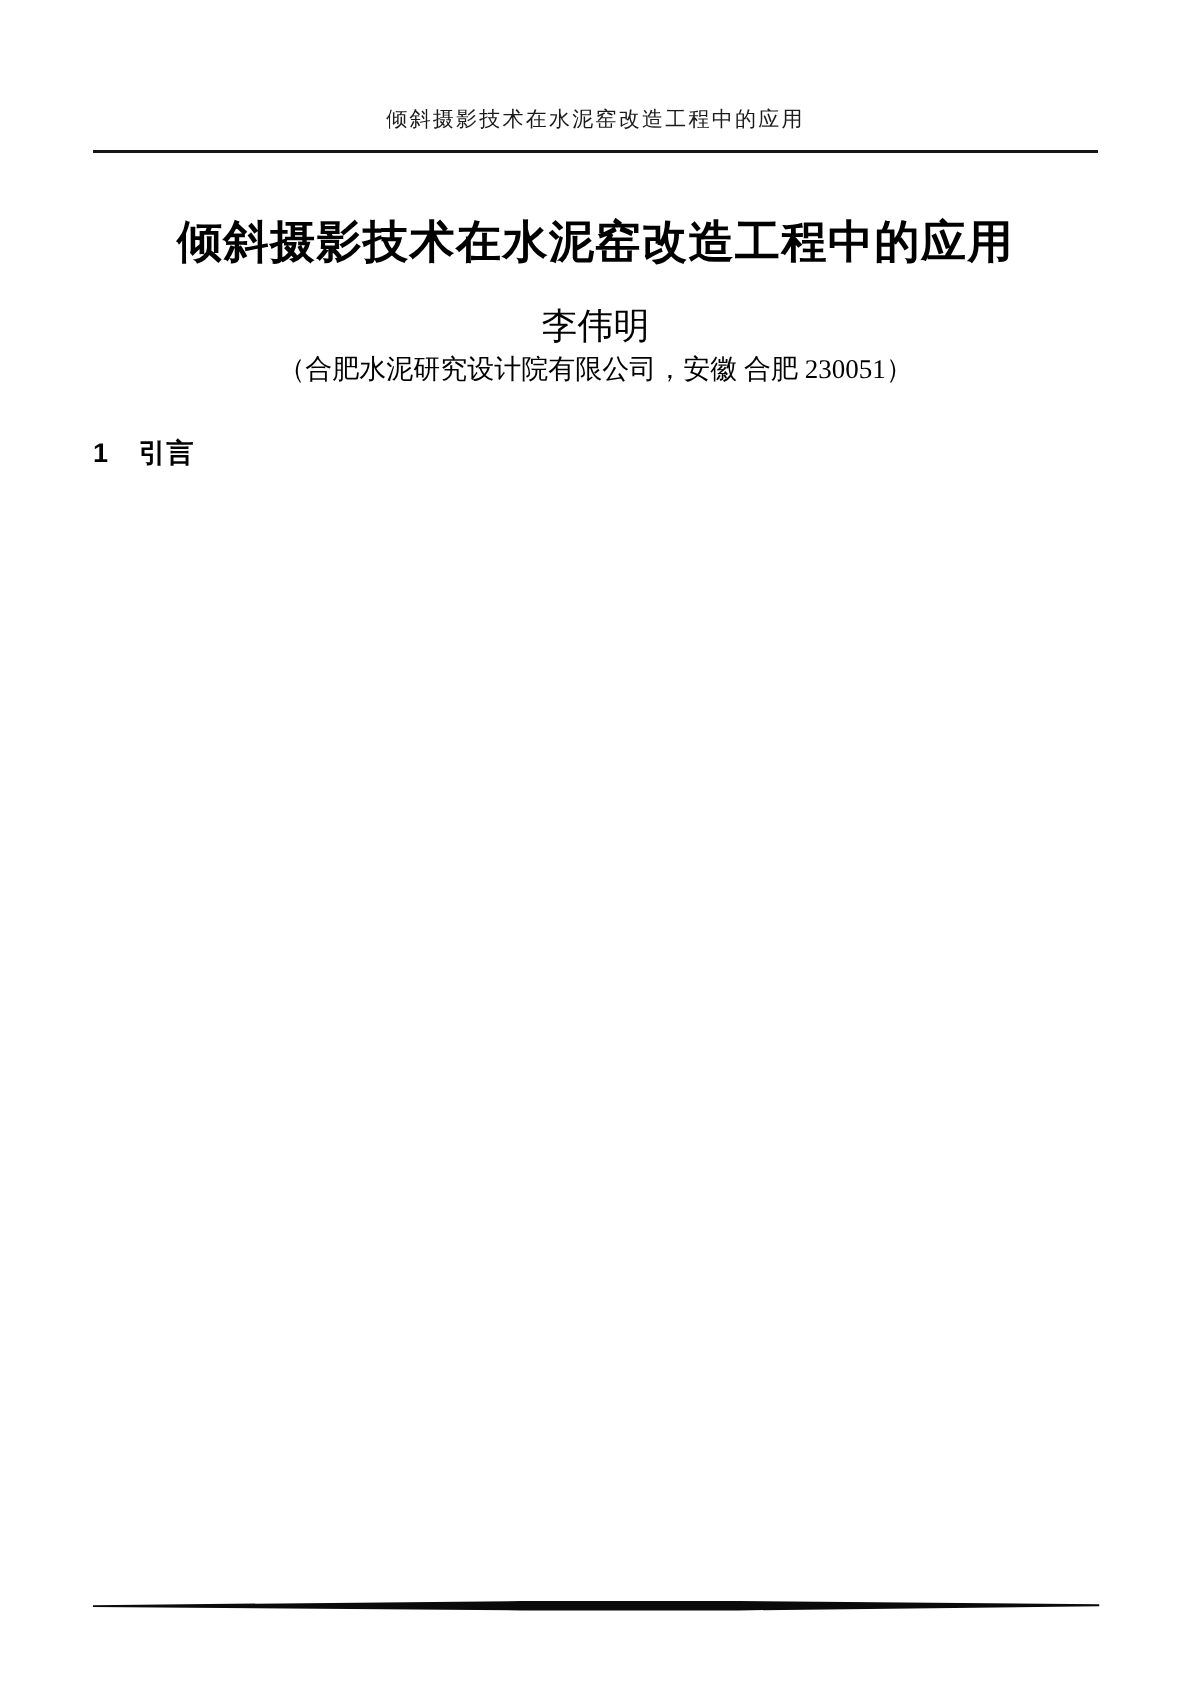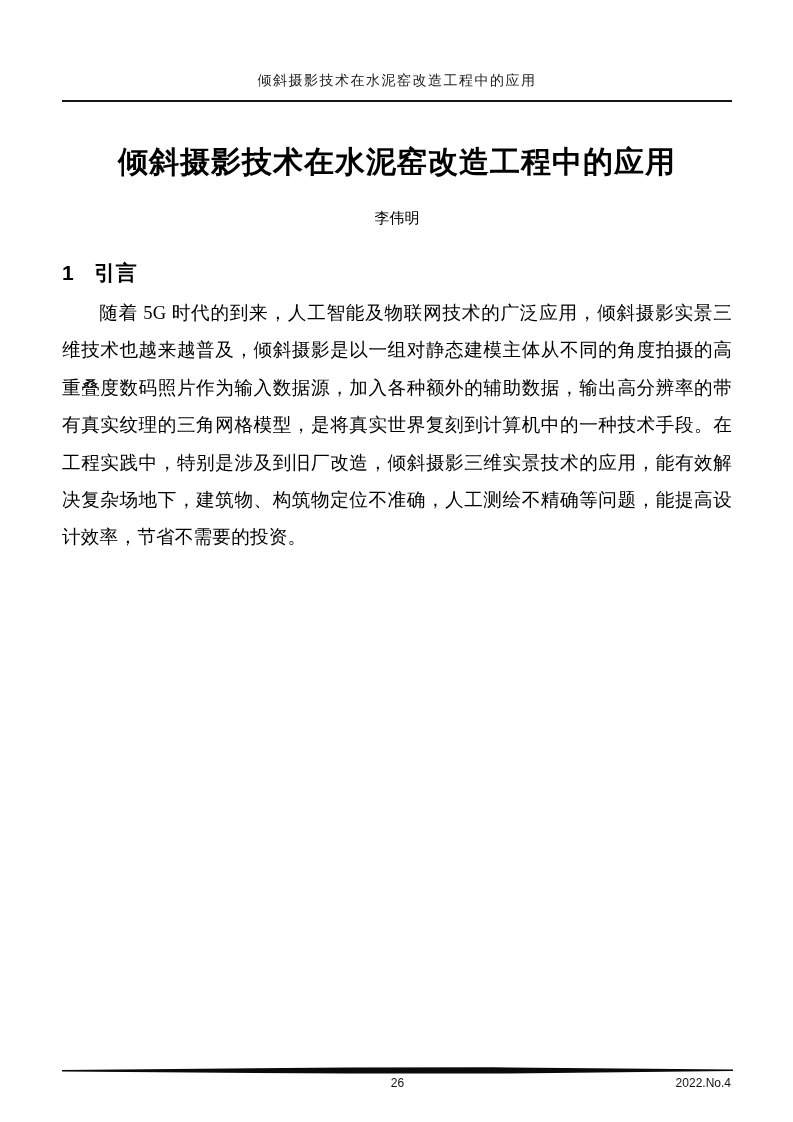--- a/index.html
+++ b/index.html
@@ -33,34 +33,34 @@
     text-align: center;
     font-family: "Liberation Sans", sans-serif;
     font-weight: bold;
     font-size: 30px;
     letter-spacing: 1px;
     line-height: 40px;
   }
   .author {
     margin-top: 24px;
     text-align: center;
-    font-size: 15px;
+    font-size: 24px;
     line-height: 24px;
   }
   .affiliation {
     margin-top: 3px;
     text-align: center;
     font-size: 18px;
     line-height: 26px;
   }
   h2.section-heading {
     margin: 30px 0 8px 0;
     font-family: "Liberation Sans", sans-serif;
     font-weight: bold;
-    font-size: 21px;
+    font-size: 18px;
     line-height: 26px;
     letter-spacing: 0.5px;
   }
   h2 .sec-num { margin-right: 20px; }
   p.body-para {
     margin: 0;
     font-size: 18.6px;
     line-height: 37.4px;
     text-align: justify;
     text-indent: 2em;
@@ -101,35 +101,31 @@
   <header>
     <div class="running-title">倾斜摄影技术在水泥窑改造工程中的应用</div>
     <div class="header-rule"></div>
   </header>
 
   <main>
     <h1 class="article-title">倾斜摄影技术在水泥窑改造工程中的应用</h1>
 
     <div class="author">李伟明</div>
 
+    <div class="affiliation">（合肥水泥研究设计院有限公司，安徽 合肥 230051）</div>
 
     <section>
       <h2 class="section-heading">
         <span class="sec-num">1</span><span class="sec-title">引言</span>
       </h2>
-      <p class="body-para">随着 5G 时代的到来，人工智能及物联网技术的广泛应用，倾斜摄影实景三维技术也越来越普及，倾斜摄影是以一组对静态建模主体从不同的角度拍摄的高重叠度数码照片作为输入数据源，加入各种额外的辅助数据，输出高分辨率的带有真实纹理的三角网格模型，是将真实世界复刻到计算机中的一种技术手段。在工程实践中，特别是涉及到旧厂改造，倾斜摄影三维实景技术的应用，能有效解决复杂场地下，建筑物、构筑物定位不准确，人工测绘不精确等问题，能提高设计效率，节省不需要的投资。</p>
     </section>
 
     <section>
     </section>
   </main>
 
   <footer class="footer">
     <svg class="footer-rule-svg" viewBox="0 0 670 8" preserveAspectRatio="none" aria-hidden="true">
       <polygon fill="#0a0a0a" points="0,3.1 285,0.4 430,0.3 670,2.5 670,3.9 430,6.6 285,6.6 0,4.4"></polygon>
     </svg>
-    <div class="footer-texts">
-      <span class="page-number">26</span>
-      <span class="issue-number">2022.No.4</span>
-    </div>
   </footer>
 
 </div>
 
 </body></html>

